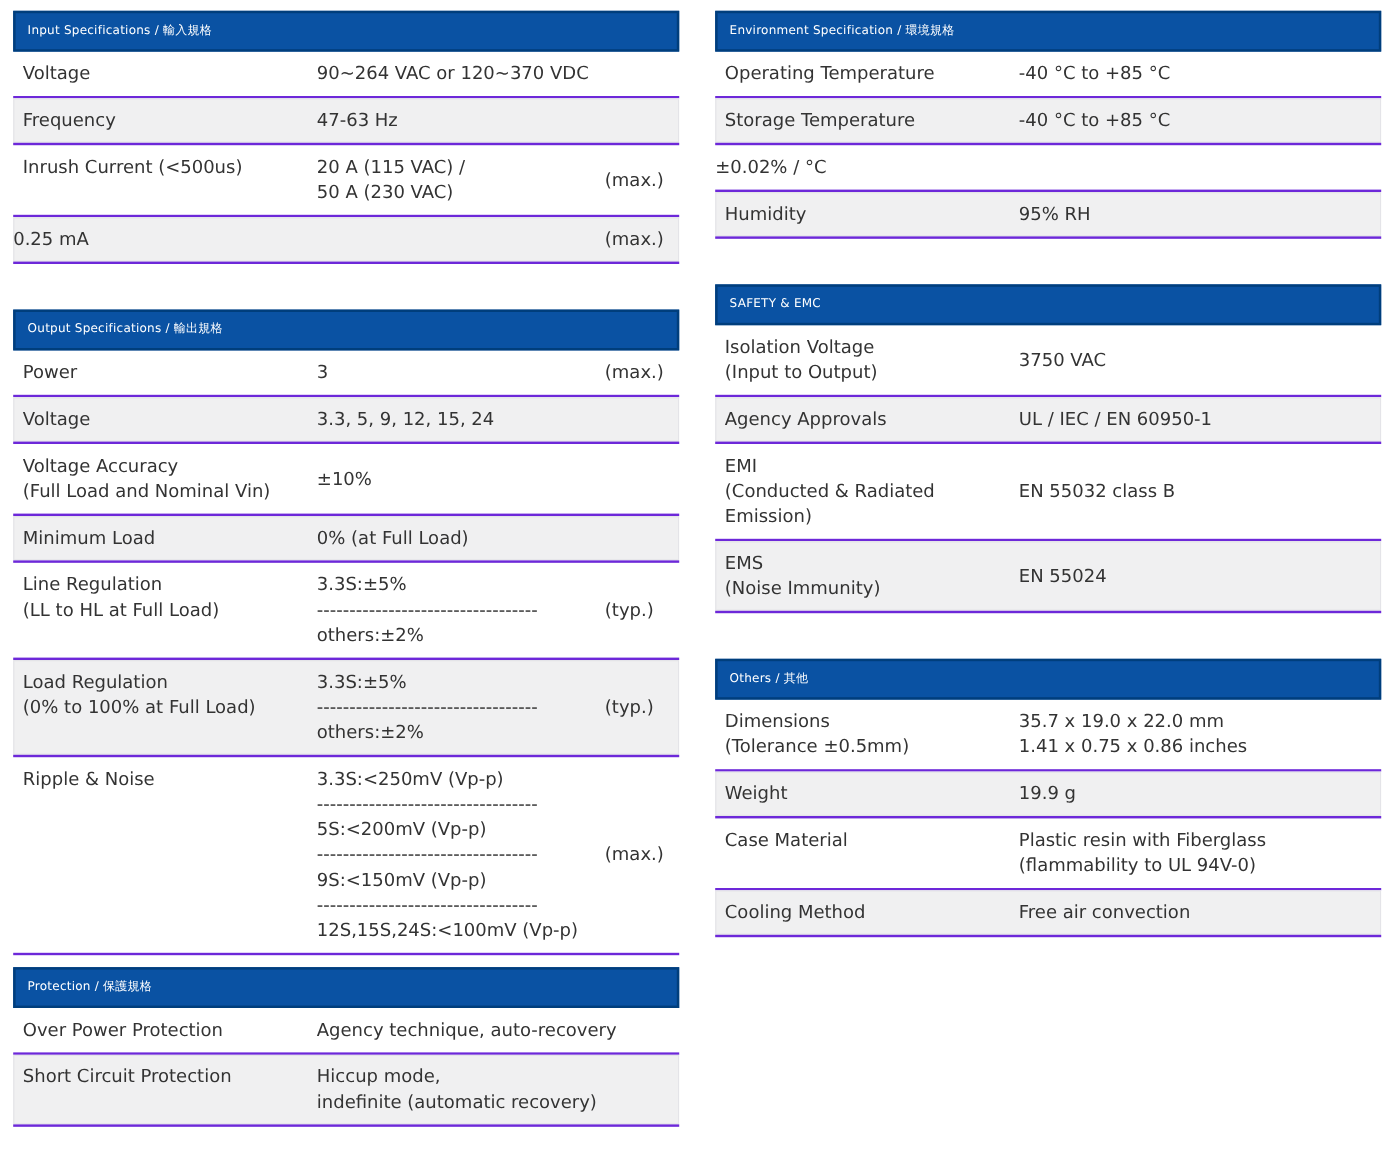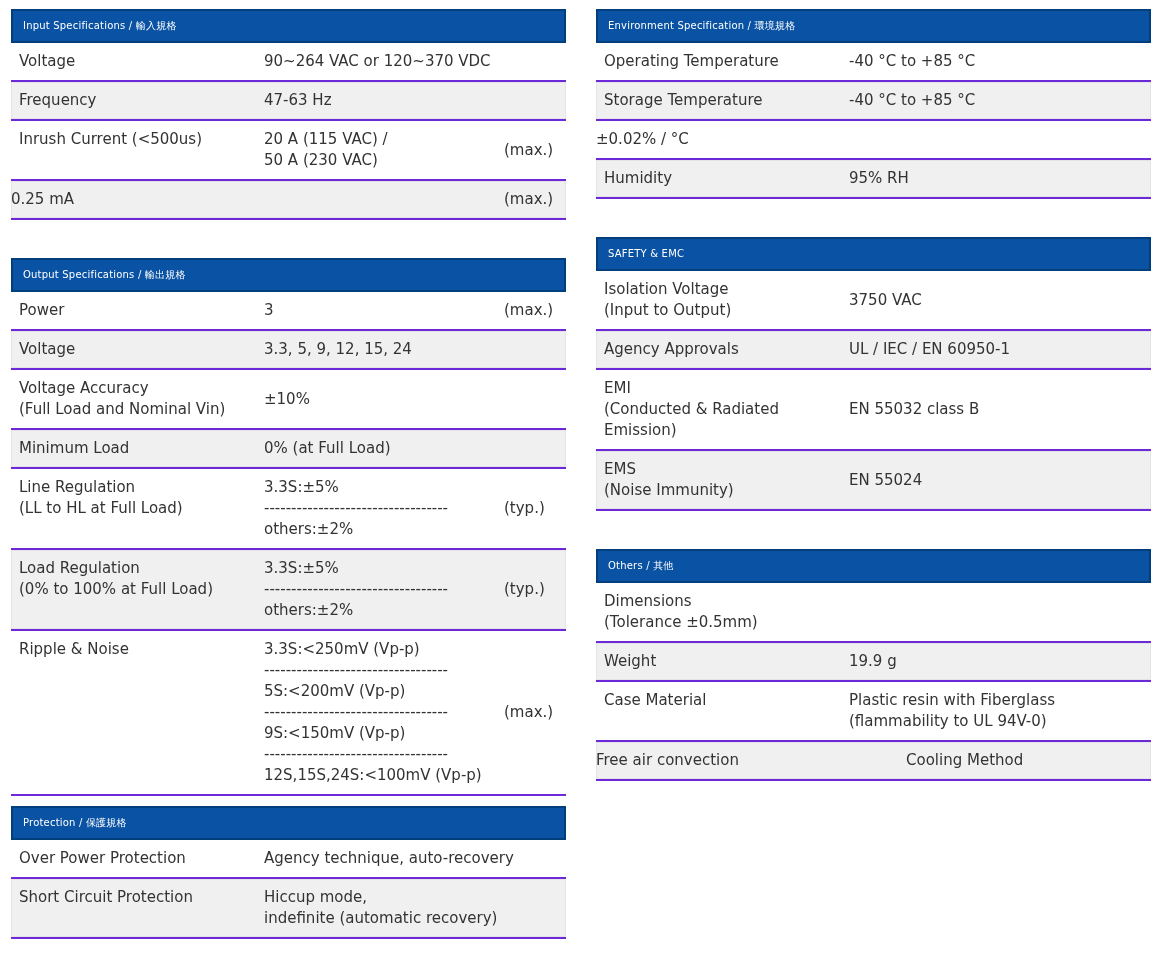--- a/index.html
+++ b/index.html
@@ -203,30 +203,32 @@
             <div class="cell value">EN 55024</div>
           </div>
         </div>
       </section>
       <section class="spec-section">
         <div class="section-header">Others / 其他</div>
         <div class="rows">
           <div class="row">
             <div class="cell label">Dimensions
 (Tolerance ±0.5mm)</div>
+            <div class="cell value">35.7 x 19.0 x 22.0 mm
+1.41 x 0.75 x 0.86 inches</div>
           </div>
           <div class="row">
             <div class="cell label">Weight</div>
             <div class="cell value">19.9 g</div>
           </div>
           <div class="row">
             <div class="cell label">Case Material</div>
             <div class="cell value">Plastic resin with Fiberglass
 (flammability to UL 94V-0)</div>
           </div>
           <div class="row">
+            <div class="cell label">Cooling Method</div>
             <div class="cell value">Free air convection</div>
-            <div class="cell label">Cooling Method</div>
           </div>
         </div>
       </section>
     </div>
 </div>
 
 </body></html>

